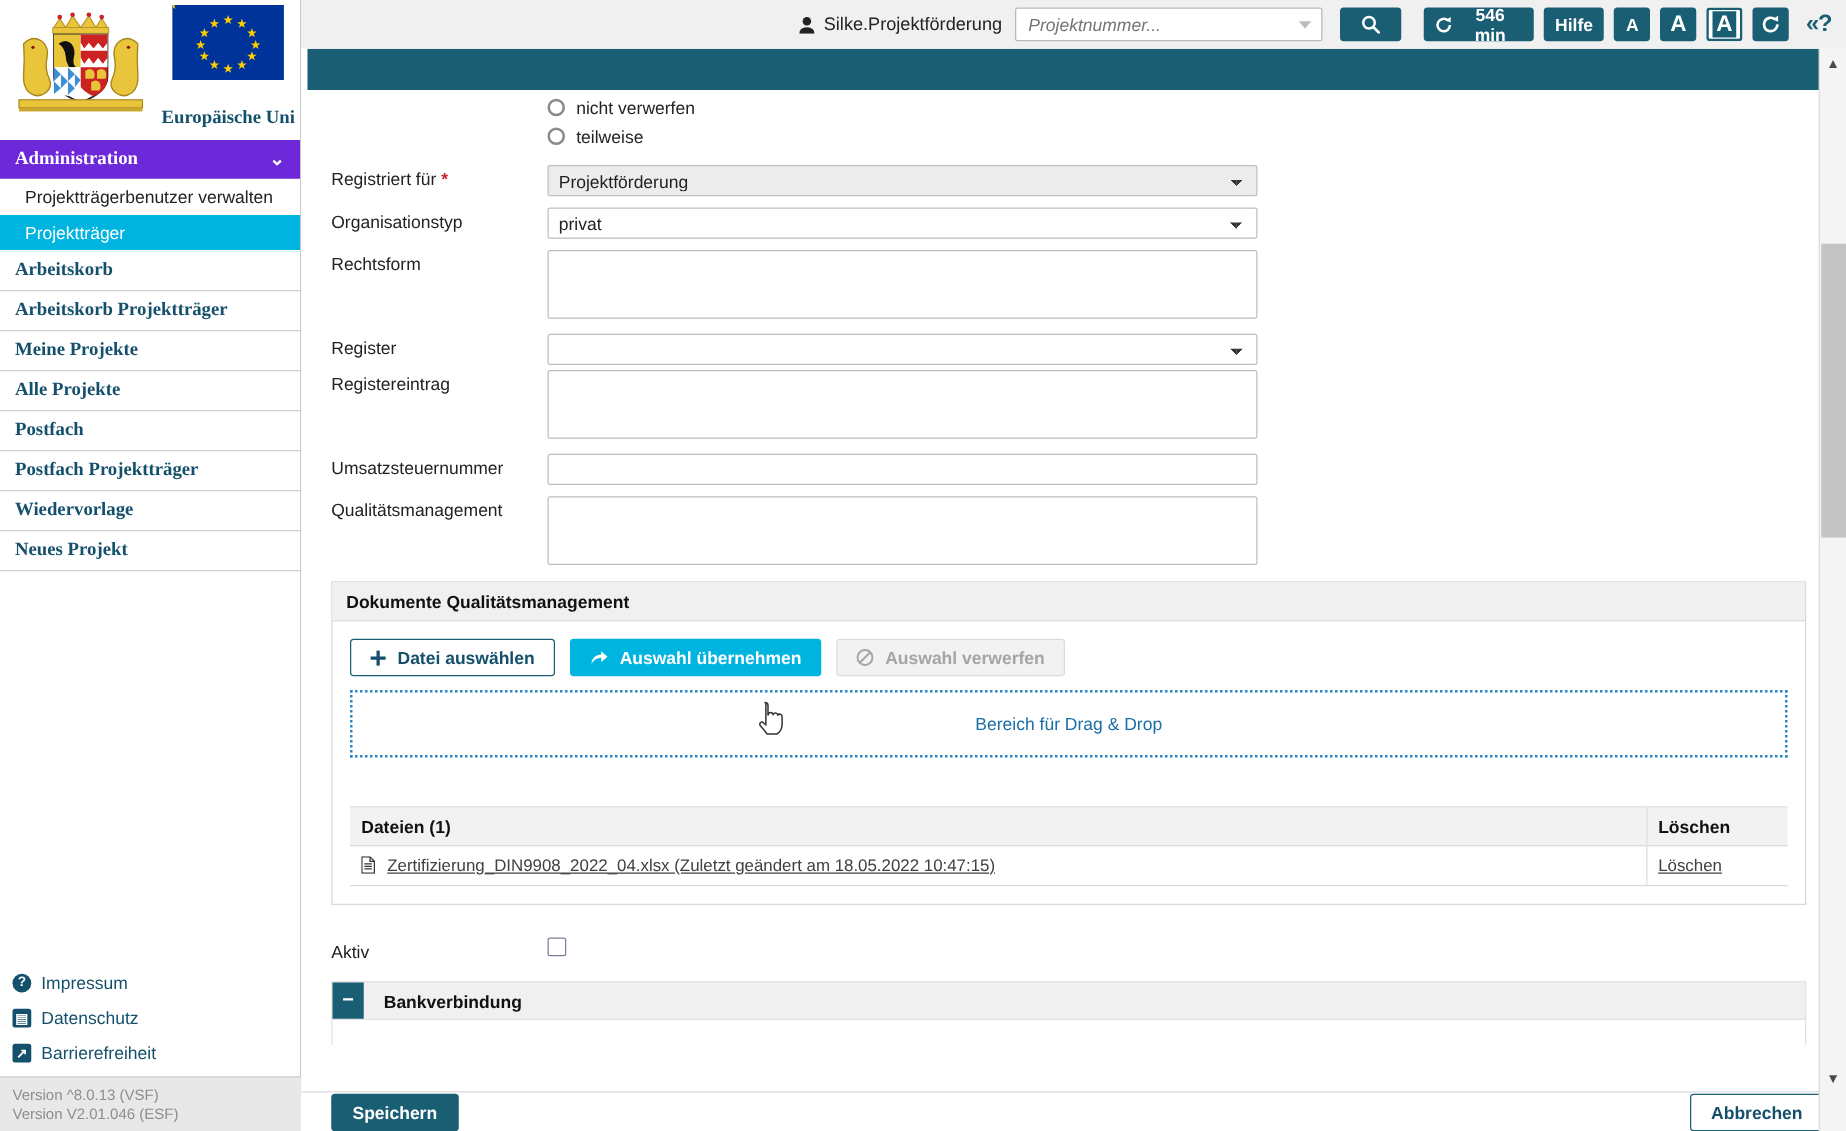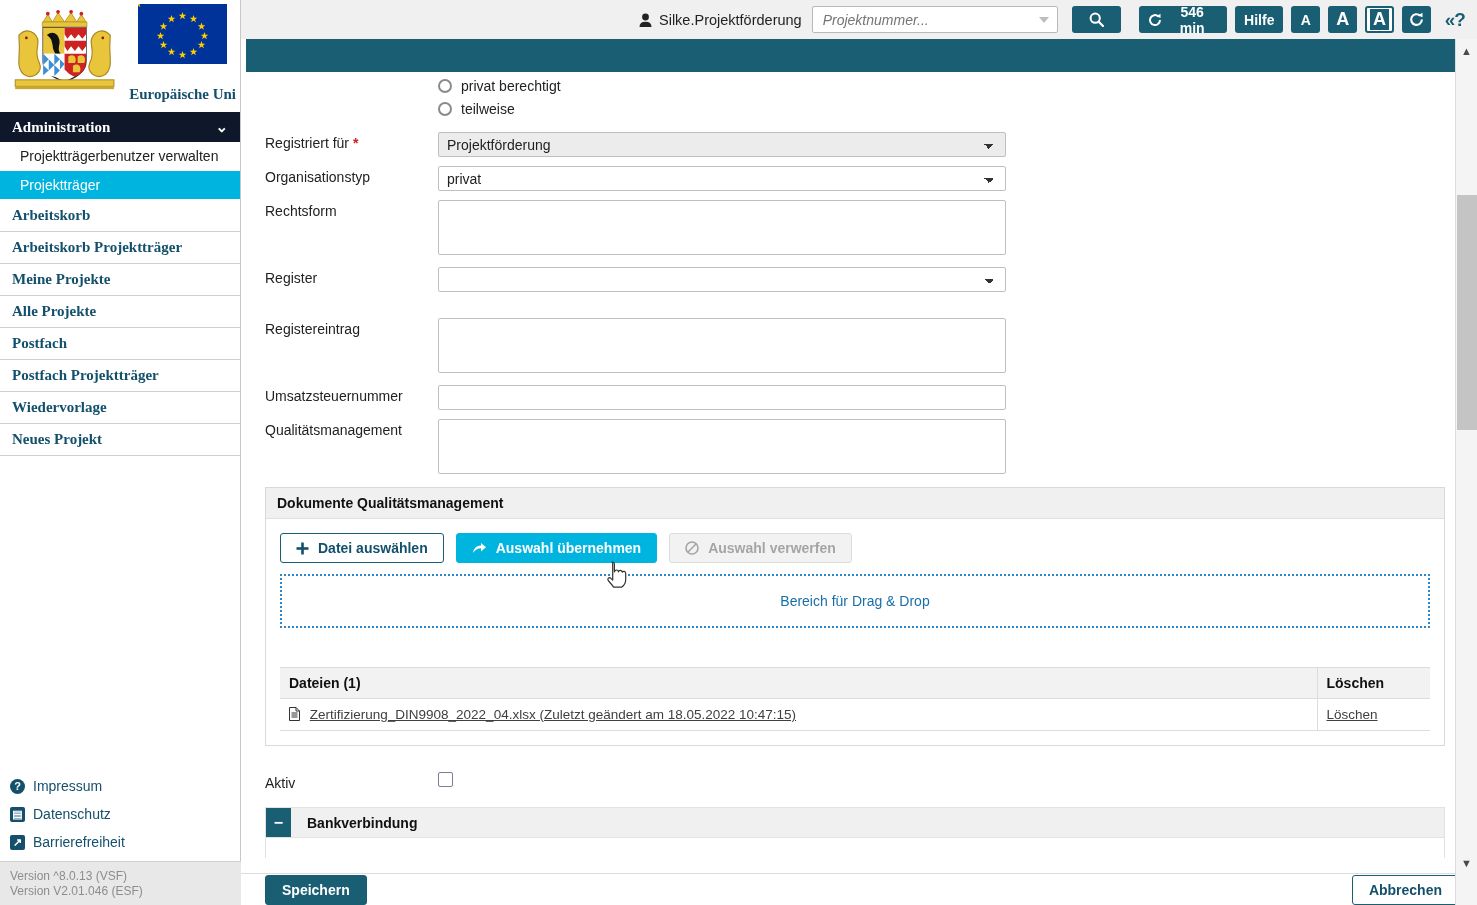--- a/index.html
+++ b/index.html
@@ -36,21 +36,21 @@
   .eu-caption {
     font-family: "Liberation Serif", serif;
     font-weight: bold;
     font-size: 15px;
     color: #14506b;
     margin-top: 22px;
     white-space: nowrap;
   }
 
   .nav-group-header {
-    background: #0f172a;
+    background: #6d28d9;
     color: #ffffff;
     font-family: "Liberation Serif", serif;
     font-weight: bold;
     font-size: 15px;
     padding: 6px 12px;
     display: flex; align-items: center; justify-content: space-between;
     cursor: pointer;
   }
   .nav-sub {
     padding: 6px 12px 6px 20px;
@@ -540,21 +540,21 @@
           <span>Vorsteuerabzug</span>
           <span class="req">*</span>
         </div>
         <div class="fctl">
           <div class="radio-line">
             <span class="radio on"></span>
             <span class="radio-label">berechtigt</span>
           </div>
           <div class="radio-line">
             <span class="radio"></span>
-            <span class="radio-label">privat berechtigt</span>
+            <span class="radio-label">nicht verwerfen</span>
           </div>
           <div class="radio-line">
             <span class="radio"></span>
             <span class="radio-label">teilweise</span>
           </div>
         </div>
       </div>
 
       <div class="form-row" style="margin-top:12px;">
         <div class="flabel">
@@ -586,21 +586,21 @@
 
       <div class="form-row" style="margin-top:9px;">
         <div class="flabel">Register</div>
         <div class="fctl">
           <select class="fsel">
             <option></option>
           </select>
         </div>
       </div>
 
-      <div class="form-row" style="margin-top:26px;justify-content:center;">
+      <div class="form-row" style="margin-top:4px;justify-content:center;">
         <div class="flabel">Registereintrag</div>
         <div class="fctl">
           <textarea class="fta" rows="3" style="height: 55px;"></textarea>
         </div>
       </div>
 
       <div class="form-row" style="margin-top:9px;">
         <div class="flabel">Umsatzsteuernummer</div>
         <div class="fctl">
           <input class="ftxt" type="text" style="">

